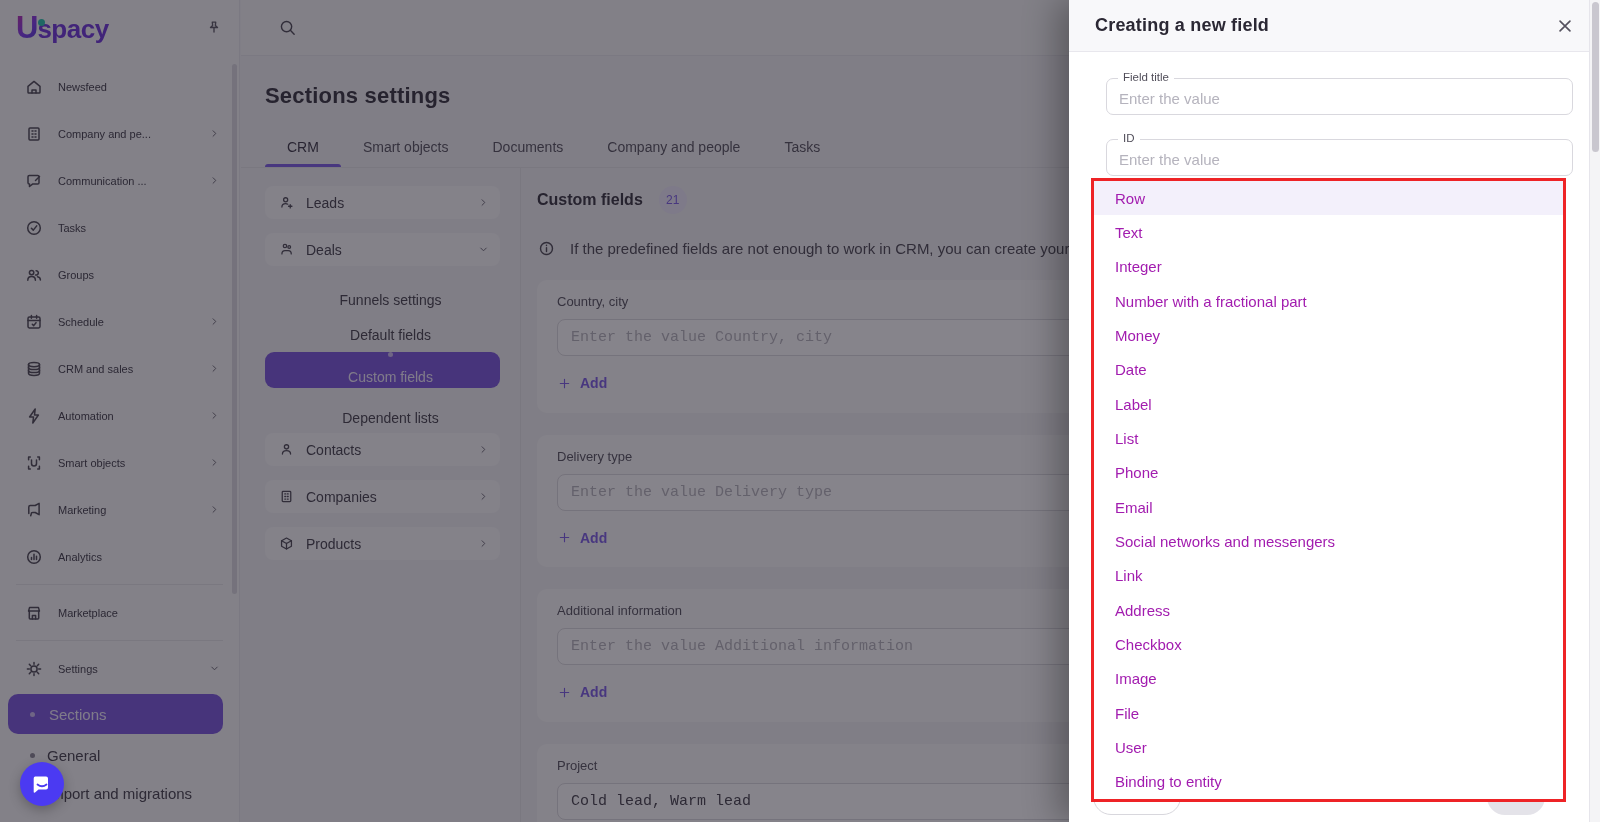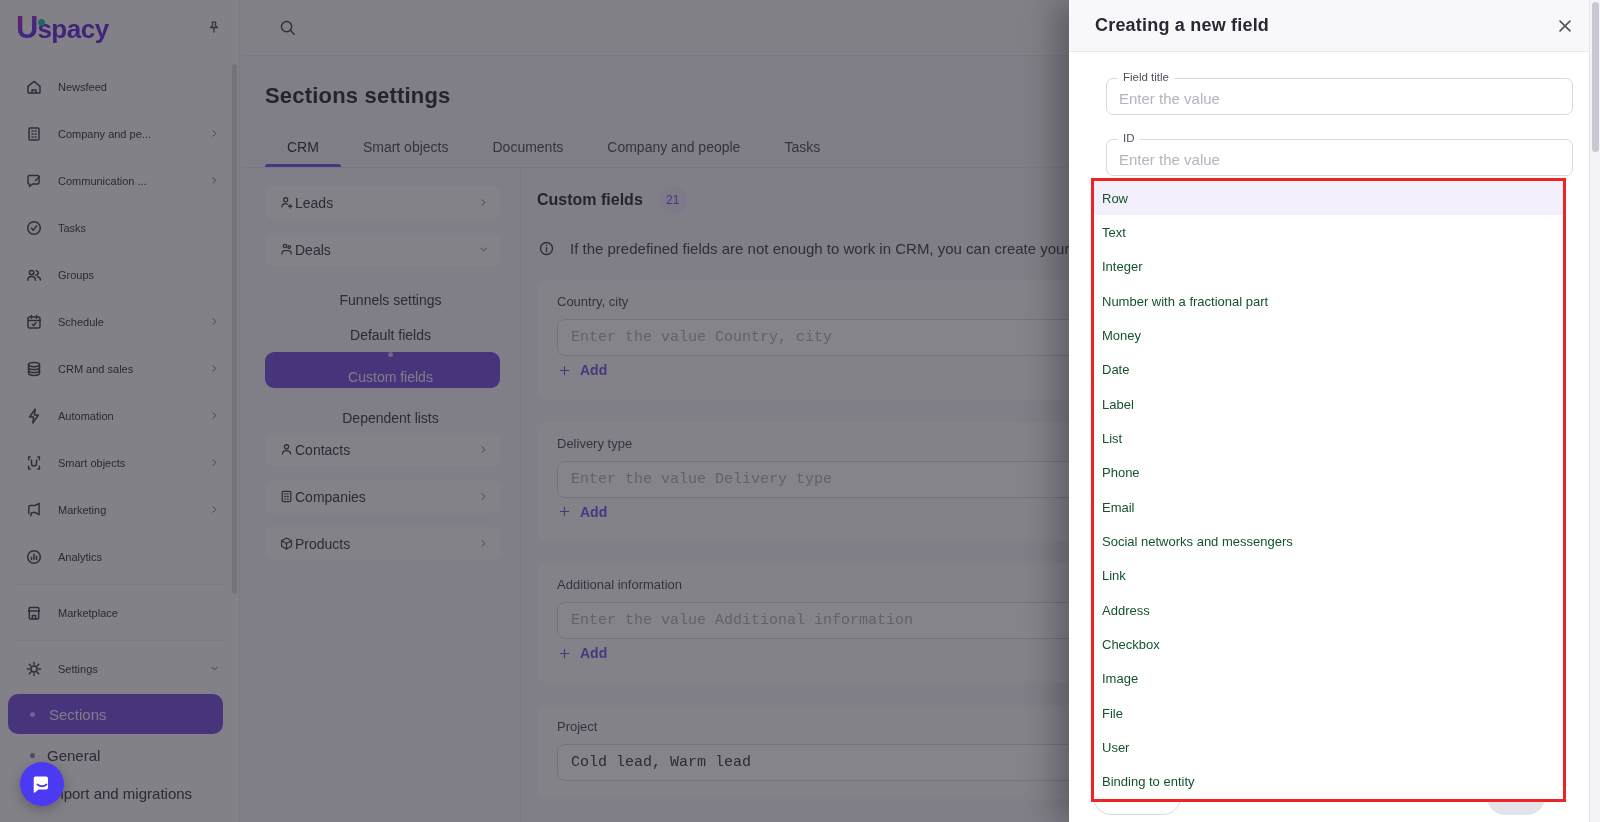--- a/index.html
+++ b/index.html
@@ -34,39 +34,39 @@
   .content { position:absolute; left:241px; top:57px; right:0; bottom:0; z-index:1; }
   .page-title { font-size:22px; font-weight:700; color:#36323f; margin:26px 0 0 24px; letter-spacing:0.2px; }
   .tabs { display:flex; gap:44px; margin:30px 0 0 46px; }
   .tab { font-size:14px; color:#55525f; padding-bottom:12px; position:relative; cursor:pointer; white-space:nowrap; }
   .tab.active { color:#3a3646; }
   .tab.active::after { content:""; position:absolute; left:-22px; right:-22px; bottom:0; height:3px; border-radius:3px 3px 0 0; background:#7b5ce6; }
   .tabs-divider { height:1px; background:#e4e3e9; }
 
   .cols { display:flex; align-items:stretch; height:calc(100% - 105px); }
   .crm-col { width:280px; flex:0 0 auto; border-right:1px solid #e4e3e9; padding:18px 20px 0 24px; }
-  .crm-group { height:33px; display:flex; align-items:center; background:#f8f8fb; border-radius:8px; padding:0 10px 0 13px; margin-bottom:14px; font-size:14px; color:#45424e; cursor:pointer; }
+  .crm-group { height:33px; display:flex; align-items:center; gap:11px; background:#f8f8fb; border-radius:8px; padding:0 10px 0 13px; margin-bottom:14px; font-size:14px; color:#45424e; cursor:pointer; }
   .crm-group .ico { display:flex; color:#4b4854; }
   .crm-group .chev { margin-left:auto; color:#6b6875; display:flex; }
   .crm-sub { height:27px; display:flex; align-items:center; gap:12px; padding-left:16px; font-size:14px; color:#45424e; margin:8px 0; cursor:pointer;flex-direction:column; }
   .crm-sub .bullet { width:5px; height:5px; border-radius:50%; background:#84818d; }
   .crm-sub.selected { background:#7a56dd; border-radius:9px; height:36px; color:#efeafc; margin:10px 0; }
   .crm-sub.selected .bullet { background:#cdbdf2; }
 
   .fields-col { flex:1 1 auto; padding:18px 0 0 16px; overflow:hidden; }
   .fields-head { display:flex; align-items:center; gap:16px; }
   .fields-title { font-size:16px; font-weight:700; color:#36323f; }
   .count-badge { width:28px; height:28px; border-radius:50%; background:#ece8fa; color:#7b5ce6; font-size:12px; display:flex; align-items:center; justify-content:center; }
   .info-row { display:flex; align-items:center; gap:14px; margin-top:25px; font-size:15px; color:#4b4854; white-space:nowrap; }
   .info-row .ico { display:flex; color:#4b4854; flex:0 0 auto; }
   .card { width:760px; background:#f9f9fb; border-radius:10px; padding:14px 20px 18px 20px; margin-top:22px; }
   .card-label { font-size:13px; color:#55525f; }
   .card-input { margin-top:10px; width:100%; height:37px; border:1px solid #dad9df; border-radius:8px; background:#fdfdfe; font-size:15px; color:#45424e; padding:0 13px; font-family:Liberation Mono, monospace; outline:none; }
   .card-input::placeholder { color:#b5b3bd; }
-  .add-btn { display:inline-flex; align-items:center; gap:8px; margin-top:6px; color:#7b5ce6; font-size:14px; font-weight:700; cursor:pointer; }
+  .add-btn { display:inline-flex; align-items:center; gap:8px; margin-top:19px; color:#7b5ce6; font-size:14px; font-weight:700; cursor:pointer; }
   .add-btn .ico { display:flex; }
 
   
   .overlay { position:absolute; inset:0; background:rgba(24,21,33,0.52); z-index:10; }
 
   
   .panel { position:absolute; left:1069px; top:0; width:531px; height:822px; background:#ffffff; z-index:20; box-shadow:-12px 0 32px rgba(0,0,0,0.30); }
   .panel-header { height:52px; background:#f8f8fa; border-bottom:1px solid #e8e7ed; display:flex; align-items:center; padding:0 24px 0 26px; }
   .panel-title { font-size:18px; font-weight:700; color:#2b2834; letter-spacing:0.2px; }
   .panel-close { margin-left:auto; color:#55525f; display:flex; cursor:pointer; }
@@ -75,21 +75,21 @@
   .outlined input { width:100%; height:100%; border:none; outline:none; background:transparent; font-size:15px; color:#45424e; padding:3px 12px 0 12px; font-family:"Liberation Sans",sans-serif; }
   .outlined input::placeholder { color:#b5b3bd; }
   .outlined.first { margin-top:26px; }
   .outlined.second { margin-top:24px; }
 
   .ghost-btn { position:absolute; top:779px; height:36px; border-radius:18px; z-index:1; }
   .ghost-btn.left { left:24px; width:88px; background:#fff; border:1px solid #d8d7dd; }
   .ghost-btn.right { left:418px; width:58px; background:#e4e3e9; }
 
   .dropdown { position:absolute; left:22px; top:178px; width:475px; height:624px; background:#ffffff; border:3px solid #ee2326; z-index:5; display:flex; flex-direction:column; }
-  .dd-item { flex:1 1 0; display:flex; align-items:center; padding-left:8px; font-size:13px; color:#14532d; cursor:pointer; }
+  .dd-item { flex:1 1 0; display:flex; align-items:center; padding-left:21px; font-size:15px; color:#a21caf; cursor:pointer; }
   .dd-item.highlighted { background:#f3f0fb; }
 
   .panel-scrollbar { position:absolute; right:0; top:0; bottom:0; width:11px; background:#f4f4f6; border-left:1px solid #e6e5eb; z-index:6; }
   .panel-scrollbar .thumb { position:absolute; left:2px; top:2px; width:7px; height:150px; border-radius:4px; background:#c9c7cf; }
 
   
   .launcher { position:absolute; left:20px; top:762px; width:44px; height:44px; border-radius:50%; background:#4b3af2; z-index:30; display:flex; align-items:center; justify-content:center; cursor:pointer; box-shadow:0 4px 12px rgba(0,0,0,0.25); }
 </style>
 </head>
 <body>

